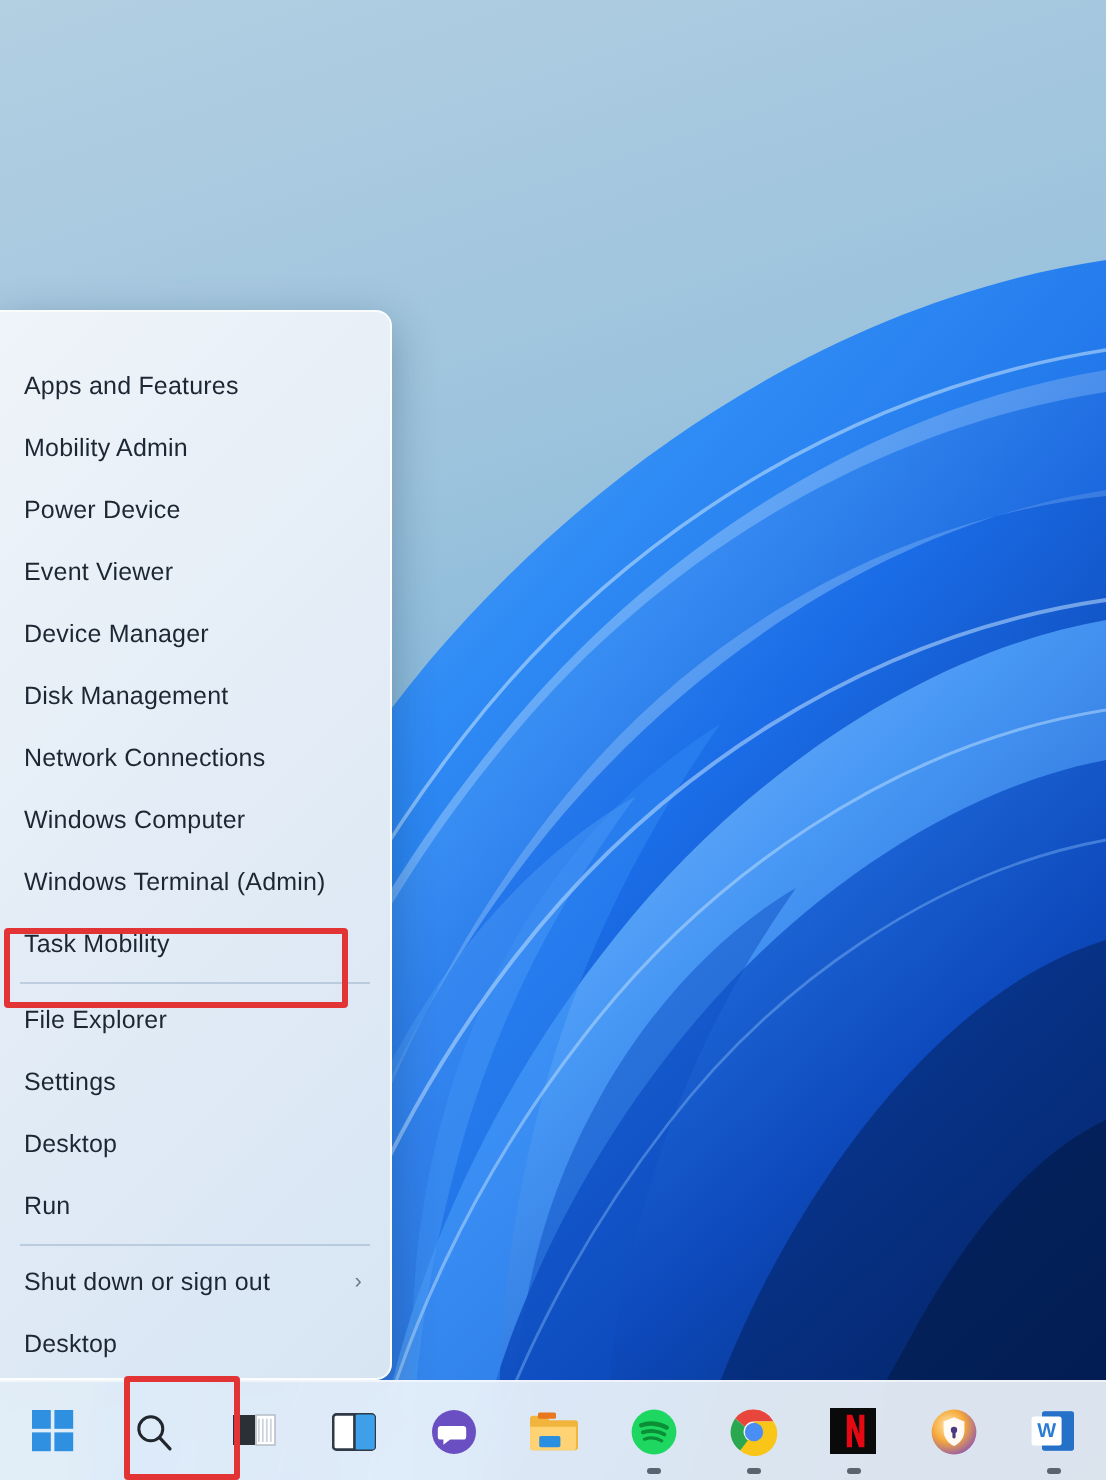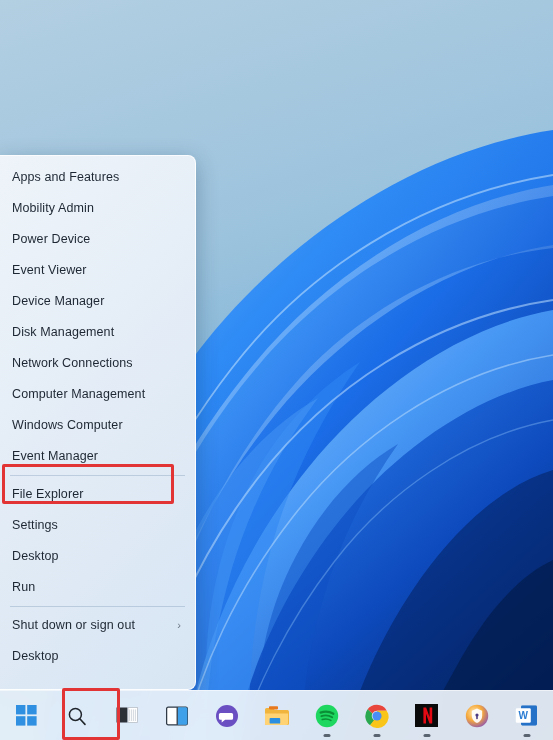--- a/index.html
+++ b/index.html
@@ -26,21 +26,21 @@
   #winx-menu {
     position: absolute;
     left: 0px; top: 155px;
     width: 196px; height: 535px;
     background: linear-gradient(135deg, #eef4f9 0%, #e6eef7 35%, #dee9f5 70%, #d7e5f3 100%);
     border: 1px solid rgba(255,255,255,0.85);
     border-left: none;
     border-radius: 0 8px 8px 0;
     box-shadow: 0 6px 22px rgba(10,40,70,0.30);
     box-sizing: border-box;
-    padding-top: 6px;
+    padding-top: 22px;
     overflow: hidden;
   }
   .menu-item {
     position: relative;
     height: 31px;
     line-height: 31px;
     padding: 0 12px;
     font-size: 12.5px;
     color: #1d2733;
     letter-spacing: 0.1px;
@@ -192,23 +192,23 @@
 
   <div id="winx-menu">
 
   <div class="menu-item"><span>Apps and Features</span></div>
       <div class="menu-item"><span>Mobility Admin</span></div>
       <div class="menu-item"><span>Power Device</span></div>
       <div class="menu-item"><span>Event Viewer</span></div>
       <div class="menu-item"><span>Device Manager</span></div>
       <div class="menu-item"><span>Disk Management</span></div>
       <div class="menu-item"><span>Network Connections</span></div>
-      <div class="menu-item"><span>Computer Management</span></div>
       <div class="menu-item"><span>Windows Computer</span></div>
-      <div class="menu-item"><span>Event Manager</span></div>
+      <div class="menu-item"><span>Windows Terminal (Admin)</span></div>
+      <div class="menu-item"><span>Task Mobility</span></div>
       <div class="menu-sep"></div>
       <div class="menu-item"><span>File Explorer</span></div>
       <div class="menu-item"><span>Settings</span></div>
       <div class="menu-item"><span>Desktop</span></div>
       <div class="menu-item"><span>Run</span></div>
       <div class="menu-sep"></div>
       <div class="menu-item"><span>Shut down or sign out</span><span class="chev">›</span></div>
       <div class="menu-item"><span>Desktop</span></div>
     </div>
 

